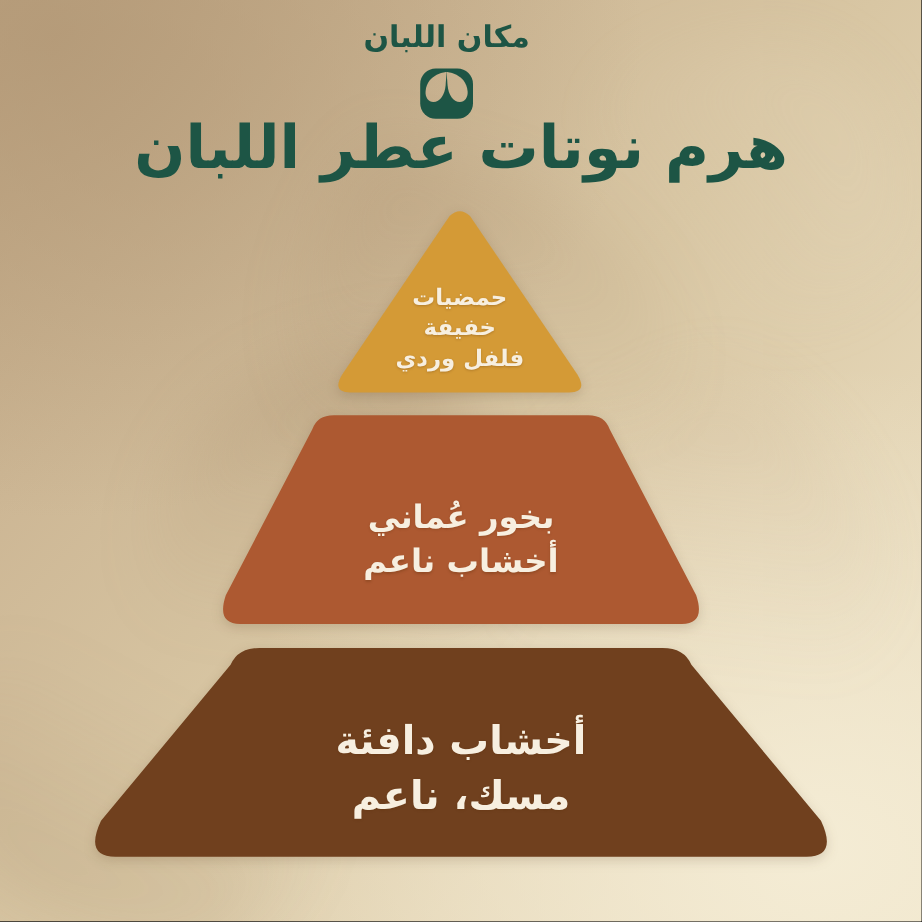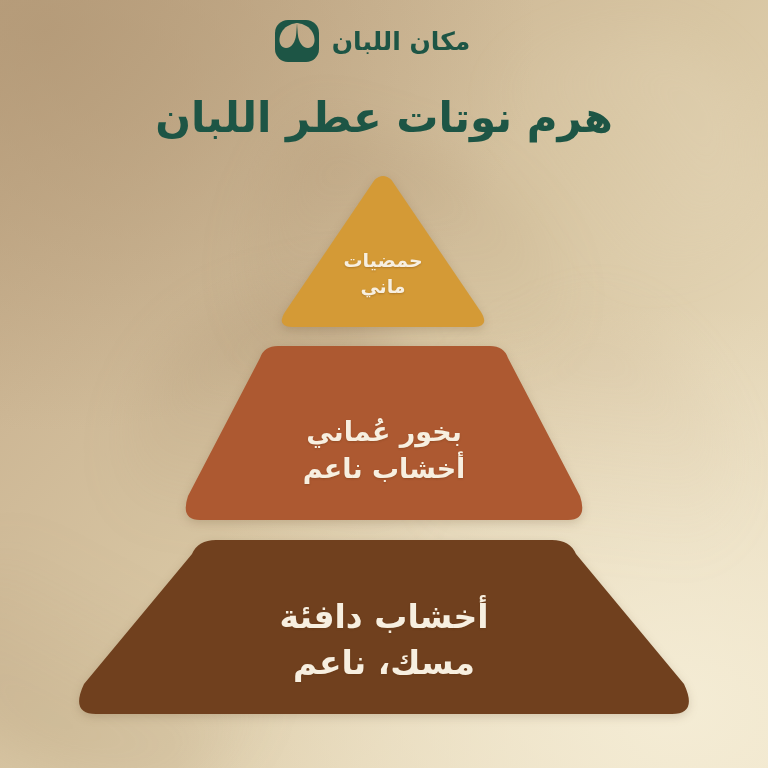--- a/index.html
+++ b/index.html
@@ -65,23 +65,23 @@
     transform: rotate(-6deg);
   }
 
   
   #brand {
     position: absolute;
     top: 18px;
     left: 0;
     right: 24px;
     display: flex;
-    flex-direction: row;
+    flex-direction: column;
     align-items: center;
-    justify-content: center;
+    justify-content: space-between;
     gap: 12px;
     height: 46px;
   }
   #brand-name {
     font-size: 25px;
     font-weight: 700;
     color: #1d5545;
     letter-spacing: 0.5px;
     white-space: nowrap;
     line-height: 1;
@@ -93,21 +93,21 @@
     display: block;
   }
 
   
   #title {
     position: absolute;
     top: 92px;
     left: 0;
     width: 768px;
     text-align: center;
-    font-size: 42px;
+    font-size: 50px;
     font-weight: 700;
     color: #1d5545;
     line-height: 1.25;
     white-space: nowrap;
   }
 
   
   #pyramid {
     position: absolute;
     left: 0;
@@ -210,21 +210,22 @@
   <div id="title">هرم نوتات عطر اللبان</div>
 
   <div id="pyramid">
 
     <div class="tier" id="tier-top">
       <svg viewBox="0 0 214 158" preserveAspectRatio="none">
         <path d="M 98.5 8 Q 107 0 115.5 8 L 205 140 Q 214 155 198 155 L 16 155 Q 0 155 9 140 Z" fill="#d49a36"></path>
       </svg>
       <div class="tier-text">
         <span class="tline">حمضيات</span>
-        <span class="tline">ماني</span>
+        <span class="tline">خفيفة</span>
+        <span class="tline">فلفل وردي</span>
       </div>
     </div>
 
     <div class="tier" id="tier-mid">
       <svg viewBox="0 0 412 178" preserveAspectRatio="none">
         <path d="M 100 2 L 312 2 Q 326 2 330 14 L 402 152 Q 410 176 390 176 L 22 176 Q 2 176 10 152 L 82 14 Q 86 2 100 2 Z" fill="#ad5931"></path>
       </svg>
       <div class="tier-text">
         <span class="tline">بخور عُماني</span>
         <span class="tline">أخشاب ناعم</span>

